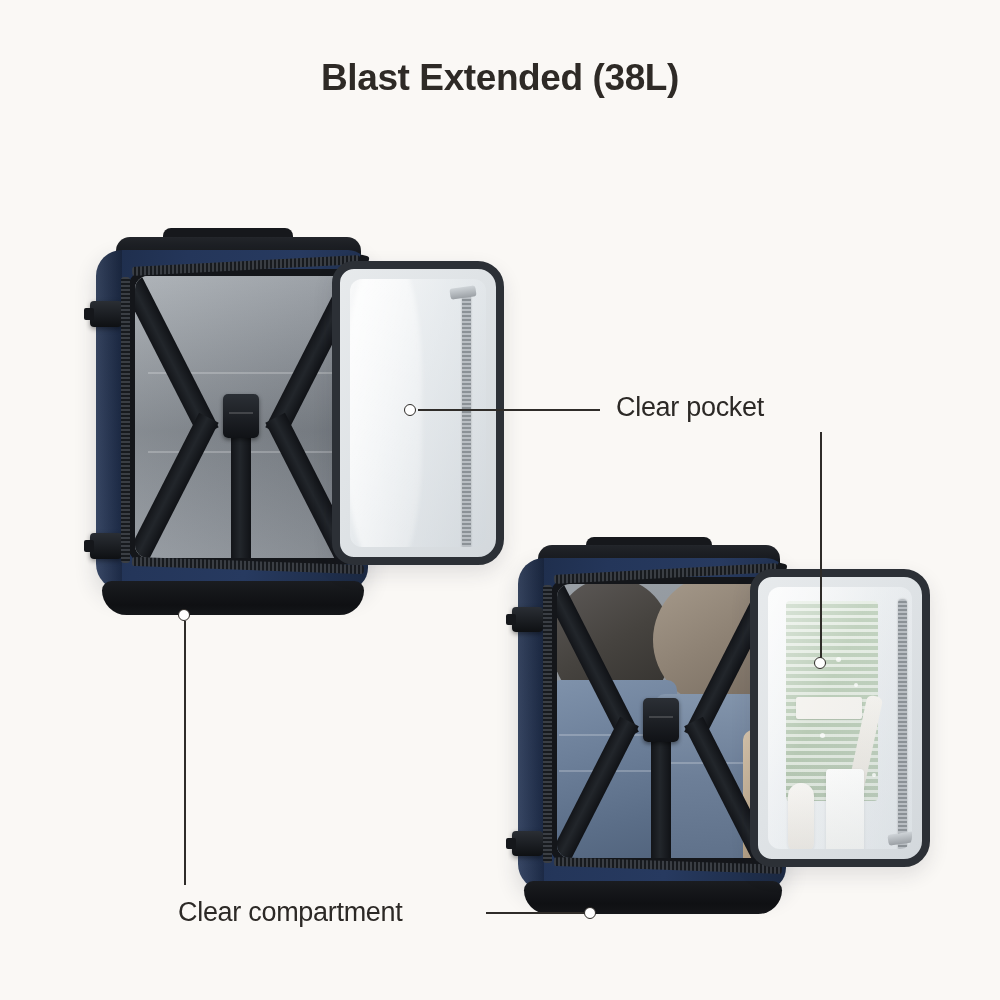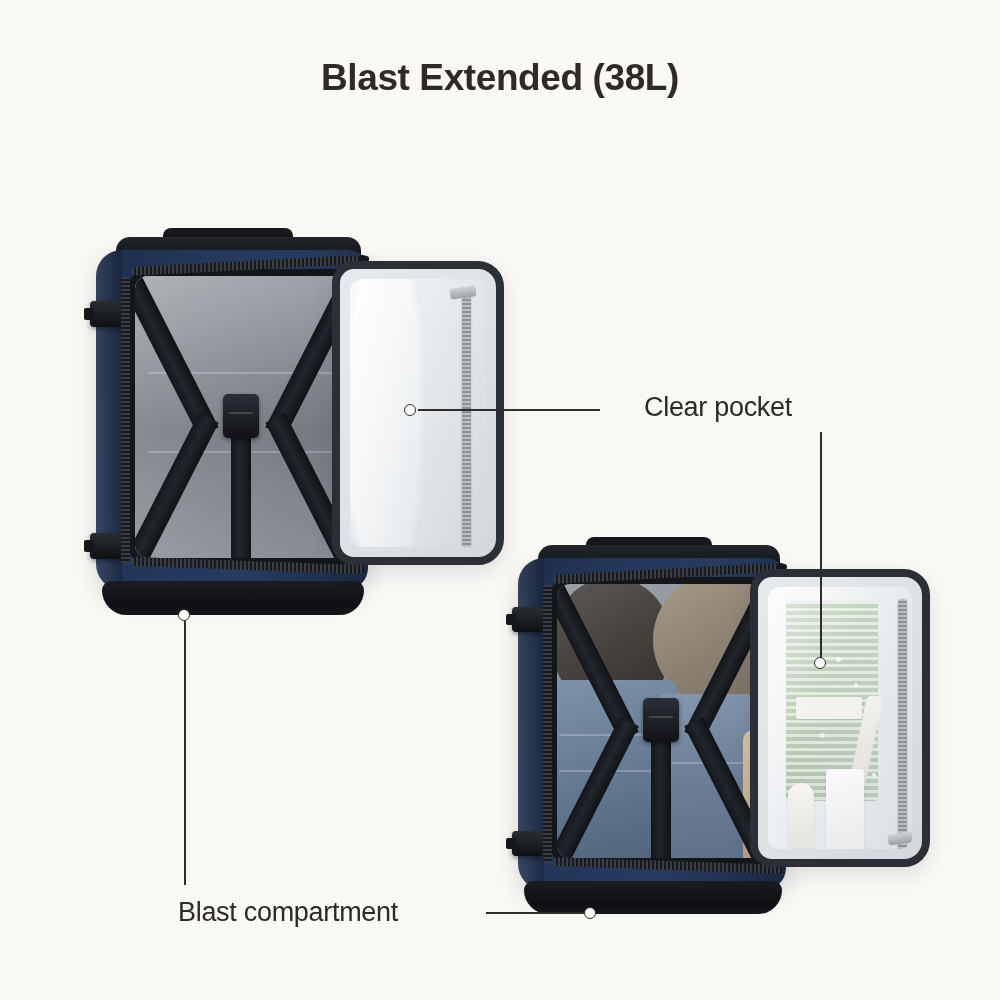--- a/index.html
+++ b/index.html
@@ -46,21 +46,21 @@
 
   
   .callout-label {
     position: absolute;
     font-size: 27px;
     font-weight: 400;
     color: #2c2926;
     letter-spacing: -0.3px;
     white-space: nowrap;
   }
-  #label-clear-pocket { left: 616px; top: 392px; margin-left: 28px; }
+  #label-clear-pocket { left: 616px; top: 392px; }
   #label-shoe-compartment { left: 178px; top: 897px; }
 
   .leader-line { position: absolute; background: #2f2c29; }
   .leader-h { height: 1.6px; }
   .leader-v { width: 1.6px; }
 
   .leader-dot {
     position: absolute;
     width: 12px; height: 12px;
     border-radius: 50%;
@@ -386,21 +386,21 @@
   </div>
 
   <div class="callout-label" id="label-clear-pocket">Clear pocket</div>
 
   <div class="leader-line leader-h" style="left:418px; top:409px; width:182px;"></div>
   <div class="leader-dot" style="left:404px; top:404px;"></div>
 
   <div class="leader-line leader-v" style="left:820px; top:432px; height:231px;"></div>
   <div class="leader-dot" style="left:814px; top:657px;"></div>
 
-  <div class="callout-label" id="label-shoe-compartment">Blast compartment</div>
+  <div class="callout-label" id="label-shoe-compartment">Clear compartment</div>
 
   <div class="leader-line leader-v" style="left:184px; top:621px; height:264px;"></div>
   <div class="leader-dot" style="left:178px; top:609px;"></div>
 
   <div class="leader-line leader-h" style="left:486px; top:912px; width:98px;"></div>
   <div class="leader-dot" style="left:584px; top:907px;"></div>
 
 </div>
 
 </body></html>

